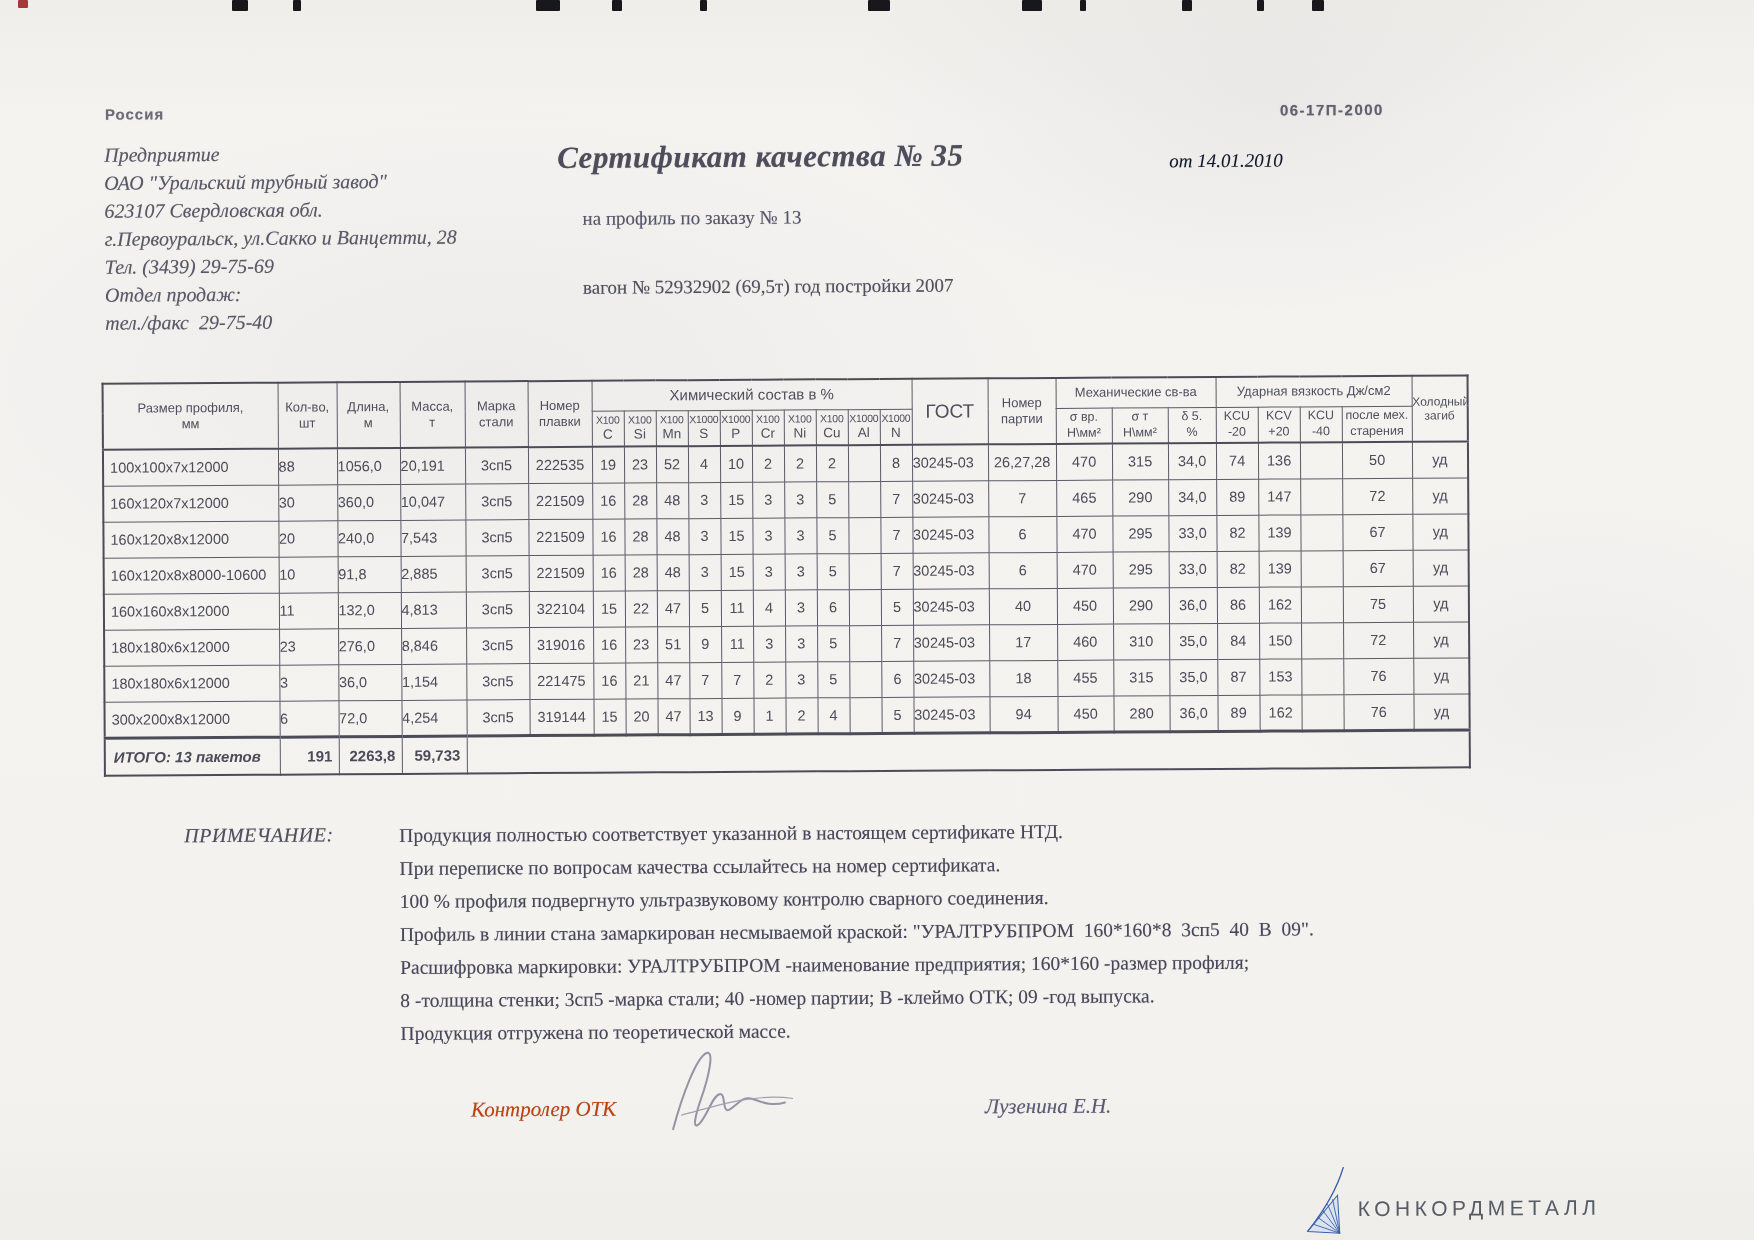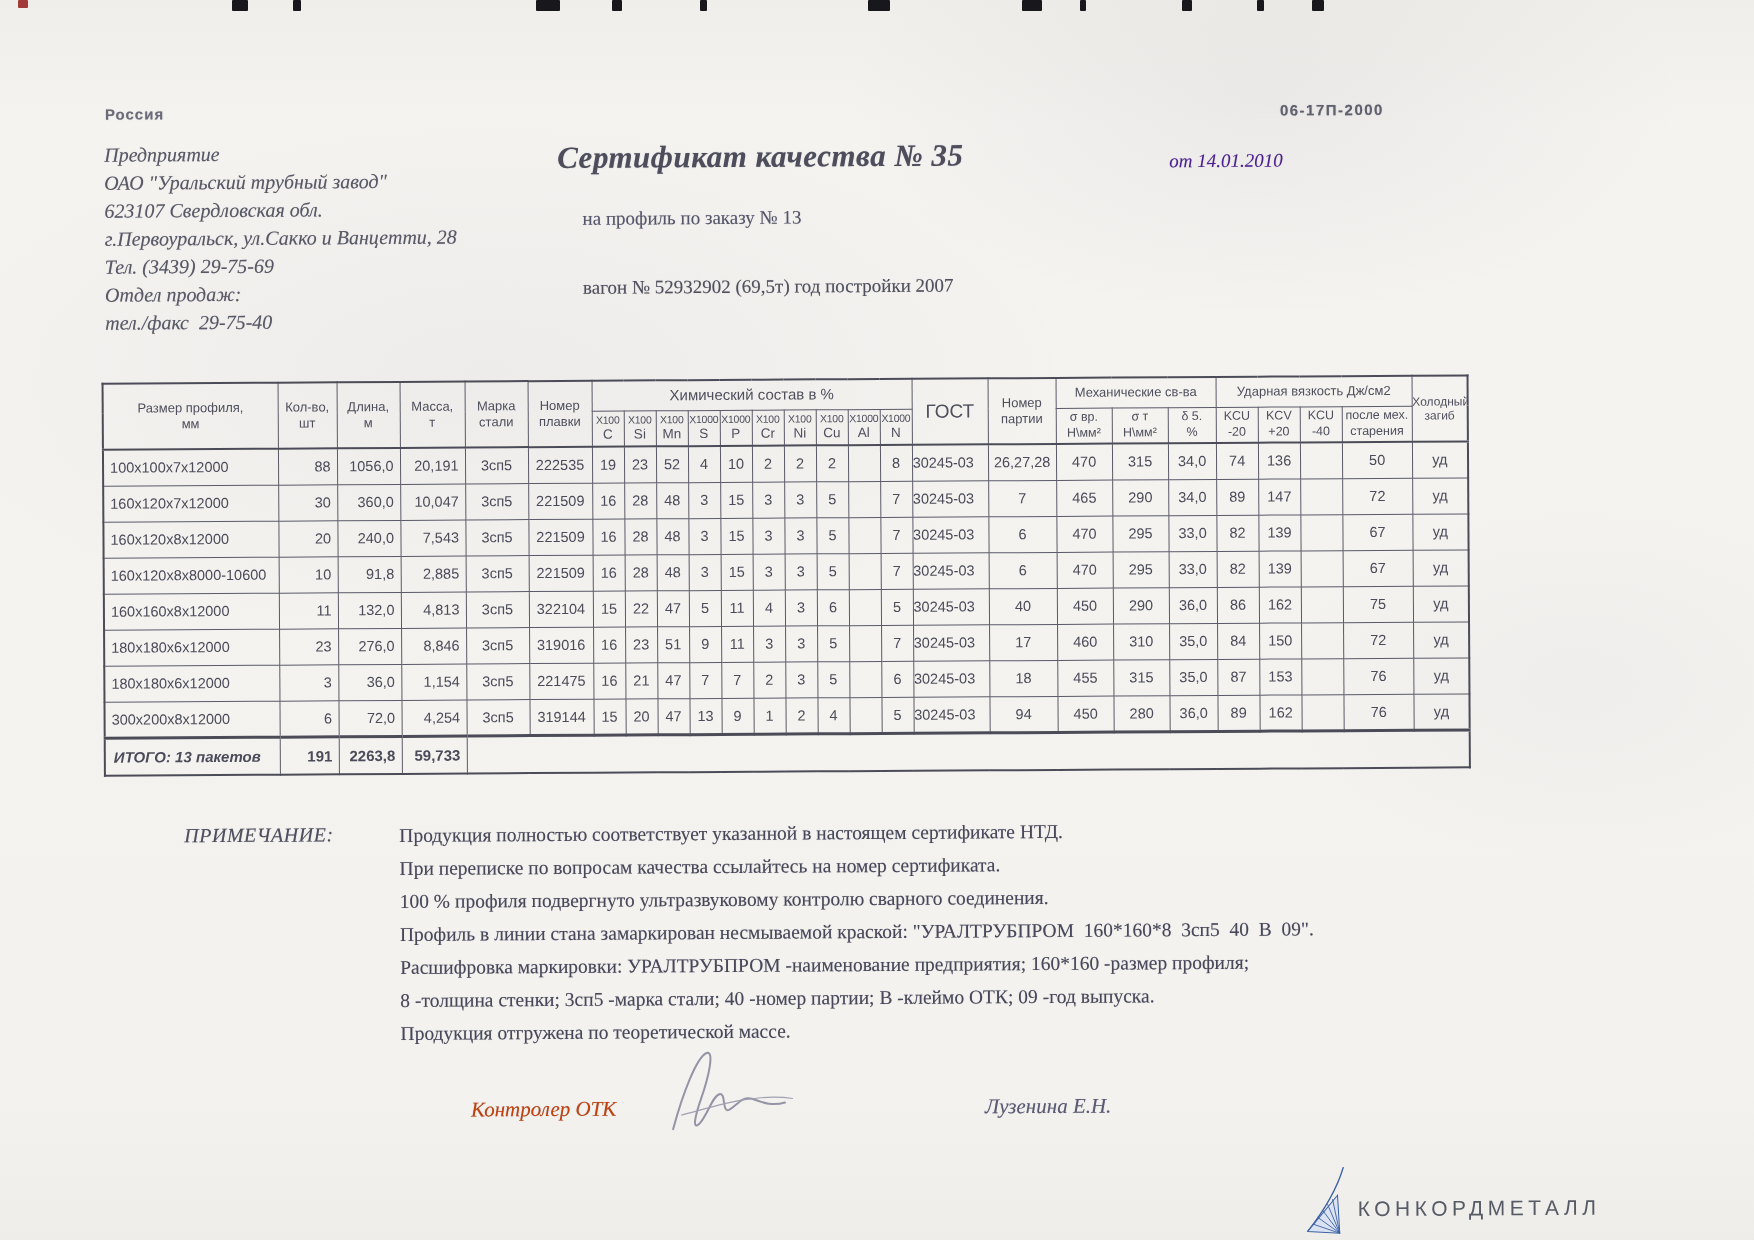--- a/index.html
+++ b/index.html
@@ -14,38 +14,38 @@
   .content{position:absolute;inset:0;transform:rotate(-.35deg)}
   .abs{position:absolute}
   .mark{position:absolute;top:0;height:11px;background:#17171c;border-radius:1px}
   .mark.red{background:#a23a3a;height:8px}
   .serif-i{font-family:"Liberation Serif","DejaVu Serif",serif;font-style:italic}
   .prew{white-space:pre-wrap}
 
   .country{left:108px;top:101px;font-size:15px;font-weight:700;letter-spacing:1px;color:#6b6b78;text-shadow:0 0 1px rgba(107,107,120,.45)}
   .company{left:107px;top:136px;font-size:20px;line-height:28px;color:#585866;text-shadow:0 0 .8px rgba(88,88,102,.4)}
   .doc-code{left:1283px;top:104px;font-size:15px;font-weight:700;letter-spacing:1.5px;color:#60606e;text-shadow:0 0 1px rgba(96,96,110,.5)}
-  .date-line{left:1172px;top:152px;font-size:19px;color:#4c1d95;text-shadow:0 0 .8px rgba(90,90,106,.4)}
+  .date-line{left:1172px;top:152px;font-size:19px;color:#0f172a;text-shadow:0 0 .8px rgba(90,90,106,.4)}
   .title{left:560px;top:138px;width:460px;font-size:31px;font-weight:700;letter-spacing:.5px;color:#4d4d5c;text-shadow:0 0 1px rgba(77,77,92,.45)}
   .order-line{left:585px;top:206px;font-size:19px;font-family:"Liberation Serif","DejaVu Serif",serif;color:#56566a;text-shadow:0 0 .8px rgba(86,86,106,.4)}
   .wagon-line{left:585px;top:275px;font-size:19px;font-family:"Liberation Serif","DejaVu Serif",serif;color:#50505e;text-shadow:0 0 .8px rgba(80,80,94,.4)}
 
   table.cert{position:absolute;left:103px;top:378px;width:1365px;border-collapse:collapse;table-layout:fixed;
     border:2px solid #4c4c58;color:#4b4b59}
   .cert th,.cert td{border:1px solid #5a5a68;vertical-align:middle;overflow:hidden}
   .cert thead th{font-weight:400;font-size:13px;line-height:1.2;text-align:center;white-space:pre-line;color:#4f4f5d}
   .cert thead tr.h1 th{height:30px}
   .cert thead tr.h2 th{height:36px}
   .cert thead{border-bottom:2px solid #4c4c58}
   .cert .sub div{line-height:1.25;font-size:12.5px}
   .cert .sub.chem div:first-child{font-size:10.5px;letter-spacing:-.3px}
   .cert .sub.chem div:last-child{font-size:13.5px}
   .cert tbody td{height:36px;font-size:14.5px;text-align:center}
   .cert tbody td.c0{text-align:left;padding-left:6px}
-  .cert tbody td.c1,.cert tbody td.c2,.cert tbody td.c3{text-align:right;padding-right:6px}
+  .cert tbody td.c1,.cert tbody td.c2,.cert tbody td.c3{text-align:left;padding-right:6px}
   .cert tbody td.c16{text-align:left;}
   .cert tfoot td{height:38px;font-size:15px;border-top:3px solid #4c4c58;text-align:right;padding-right:6px;font-weight:700}
   .cert tfoot td.c0{text-align:left;padding-left:8px;font-style:italic;font-family:"Liberation Sans",sans-serif}
 
   .note-label{left:183px;top:820px;font-size:20px;color:#4e4e5e;letter-spacing:.5px;text-shadow:0 0 .8px rgba(78,78,94,.4)}
   .notes{left:398px;top:816px;font-family:"Liberation Serif","DejaVu Serif",serif;font-size:19.5px;line-height:33px;color:#48485a;text-shadow:0 0 .8px rgba(72,72,90,.4)}
   .controller-label{left:468px;top:1095px;font-size:21px;color:#c2410c;text-shadow:0 0 .8px rgba(83,83,106,.4)}
   .controller-name{left:982px;top:1095px;font-size:21px;color:#5a5a72;text-shadow:0 0 .8px rgba(90,90,114,.4)}
   .signature{left:648px;top:1042px}
   .logo{left:1300px;top:1168px;width:420px;height:72px}

